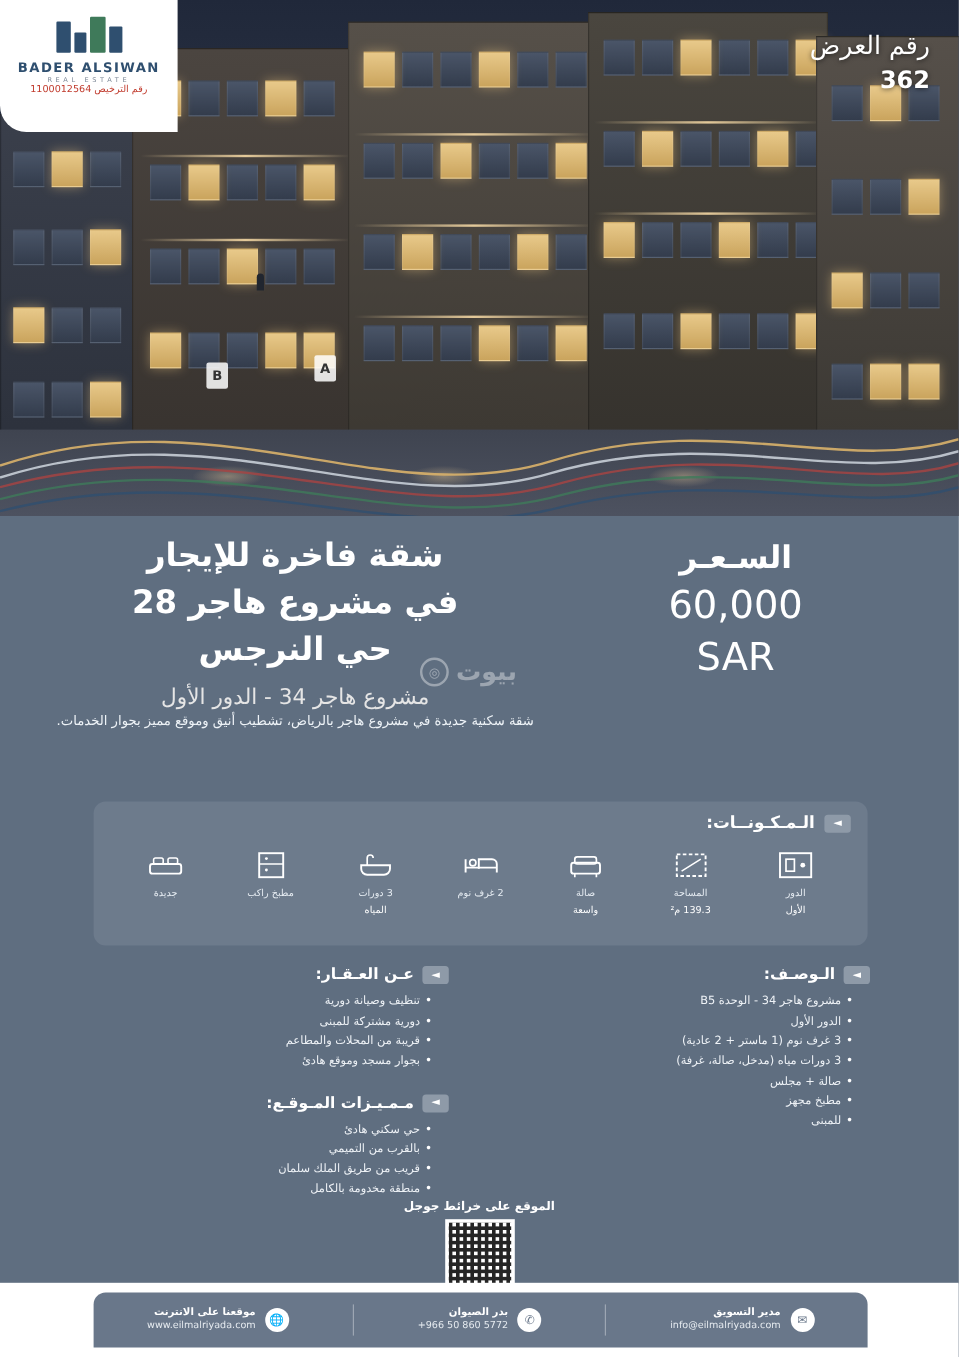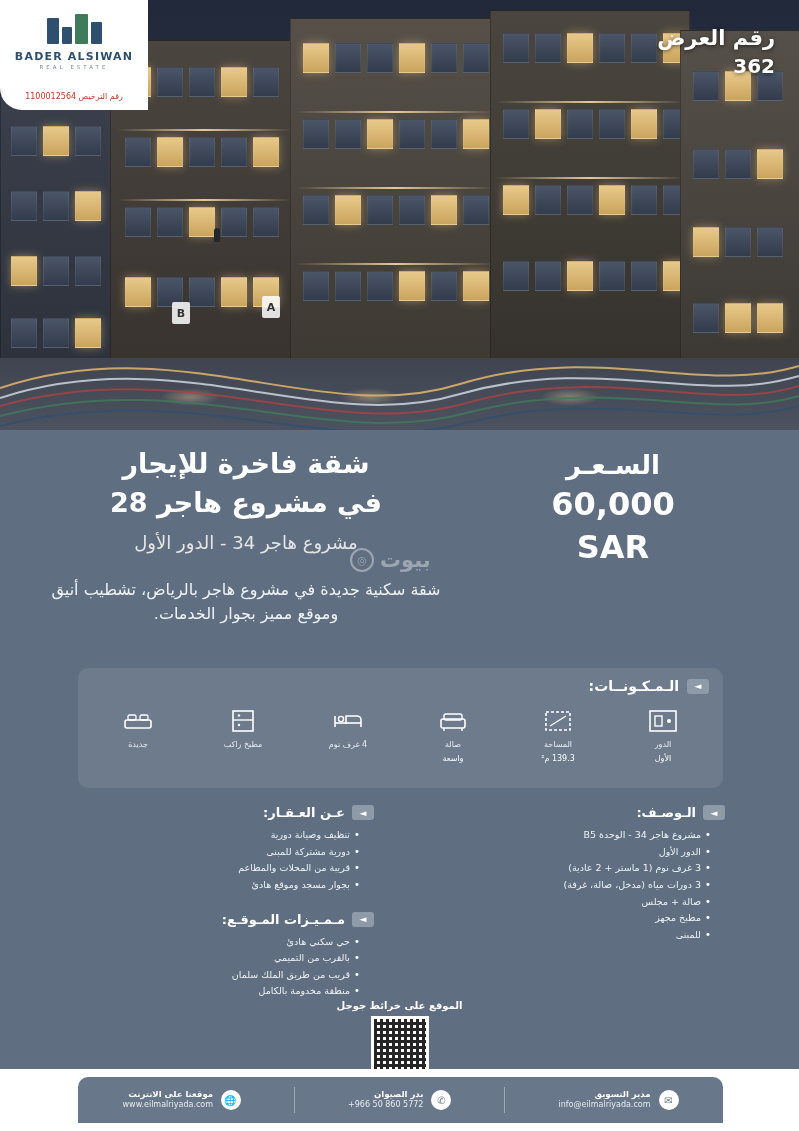--- a/index.html
+++ b/index.html
@@ -92,30 +92,30 @@
   .lm3 { width: 10px; height: 17px; }
   .lm4 { width: 12px; height: 26px; }
   .logo-name {
     font-size: 11px; font-weight: bold; letter-spacing: 1.2px;
     color: #2f4f6f; margin-top: 6px;
   }
   .logo-sub {
     font-size: 5.5px; letter-spacing: 3px; color: #7c8896; margin-top: 1px;
   }
   .logo-lic {
-    font-size: 8px; color: #c0392b; margin-top: 22px; direction: rtl;
+    font-size: 8px; color: #c0392b; margin-top: 0; direction: rtl;
   }
 
   
   .offer {
     position: absolute; top: 26px; right: 24px;
     text-align: right; color: #fff; z-index: 6;
     text-shadow: 0 1px 4px rgba(0,0,0,.6);
   }
-  .offer-label { font-size: 21px; font-weight: bold; }
+  .offer-label { font-size: 21px; font-weight: normal; }
   .offer-num { font-size: 20px; font-weight: bold; margin-top: 4px; }
 
   
   .body-area {
     position: absolute; top: 430px; left: 0; width: 799px; height: 640px;
     background: #5f6e80;
   }
 
   
   .headline {
@@ -125,28 +125,28 @@
     color: #ffffff;
   }
   .title-col { text-align: center; width: 420px; }
   .title-line {
     font-size: 27px; font-weight: bold; line-height: 1.45;
   }
   .title-sub {
     margin-top: 10px; font-size: 18px; color: #e5e5e5;
   }
   .title-desc {
-    margin-top: 25px; font-size: 16px; color: #eef3f7; line-height: 1.5;
+    margin-top: 1px; font-size: 11px; color: #eef3f7; line-height: 1.5;
   }
   .price-col { text-align: center; width: 300px; padding-top: 6px; }
   .price-label {
     font-size: 26px; font-weight: bold; letter-spacing: 5px;
   }
   .price-value {
-    font-size: 32px; font-weight: bold; line-height: 1.15; margin-top: 6px;
+    font-size: 32px; font-weight: normal; line-height: 1.15; margin-top: 6px;
     direction: ltr;
   }
 
   .watermark {
     position: absolute; top: 548px; left: 350px;
     display: flex; align-items: center; gap: 6px;
     opacity: .38; color: #ffffff; font-size: 21px; font-weight: bold;
     direction: rtl;
   }
   .wm-circle {
@@ -463,20 +463,21 @@
 
   <div class="headline">
     <div class="price-col">
       <div class="price-label">السـعـر</div>
       <div class="price-value">60,000</div>
       <div class="price-value">SAR</div>
     </div>
     <div class="title-col">
       <div class="title-line">شقة فاخرة للإيجار</div>
       <div class="title-line">في مشروع هاجر 28</div>
+      <div class="title-line">حي النرجس</div>
       <div class="title-sub">مشروع هاجر 34 - الدور الأول</div>
       <div class="title-desc">شقة سكنية جديدة في مشروع هاجر بالرياض، تشطيب أنيق وموقع مميز بجوار الخدمات.</div>
     </div>
   </div>
 
   <div class="watermark">
     <span>بيوت</span>
     <span class="wm-circle">◎</span>
   </div>
 
@@ -523,24 +524,34 @@
       </div>
 
       <div class="feat">
         <span class="feat-ico">
           <svg viewBox="0 0 34 28">
               <path d="M4 20V9M30 20v-7a4 4 0 0 0-4-4H15v8" fill="none" stroke="#fff" stroke-width="1.6"></path>
               <path d="M4 16h26" stroke="#fff" stroke-width="1.6"></path>
               <circle cx="10" cy="12" r="2.6" fill="none" stroke="#fff" stroke-width="1.4"></circle>
             </svg>
         </span>
-        <span class="feat-t">4 غرف نوم</span>
+        <span class="feat-t">2 غرف نوم</span>
         <span class="feat-v"></span>
       </div>
 
+      <div class="feat">
+        <span class="feat-ico">
+          <svg viewBox="0 0 34 28">
+              <path d="M5 14h24v3a5 5 0 0 1-5 5H10a5 5 0 0 1-5-5z" fill="none" stroke="#fff" stroke-width="1.6"></path>
+              <path d="M10 14V8a2.5 2.5 0 0 1 5 0" fill="none" stroke="#fff" stroke-width="1.4"></path>
+            </svg>
+        </span>
+        <span class="feat-t">3 دورات</span>
+        <span class="feat-v">المياه</span>
+      </div>
 
       <div class="feat">
         <span class="feat-ico">
           <svg viewBox="0 0 34 28">
               <rect x="7" y="4" width="20" height="20" fill="none" stroke="#fff" stroke-width="1.6"></rect>
               <path d="M7 13h20" stroke="#fff" stroke-width="1.4"></path>
               <circle cx="13" cy="8.5" r="1.2" fill="#fff"></circle>
               <circle cx="13" cy="18" r="1.2" fill="#fff"></circle>
             </svg>
         </span>

